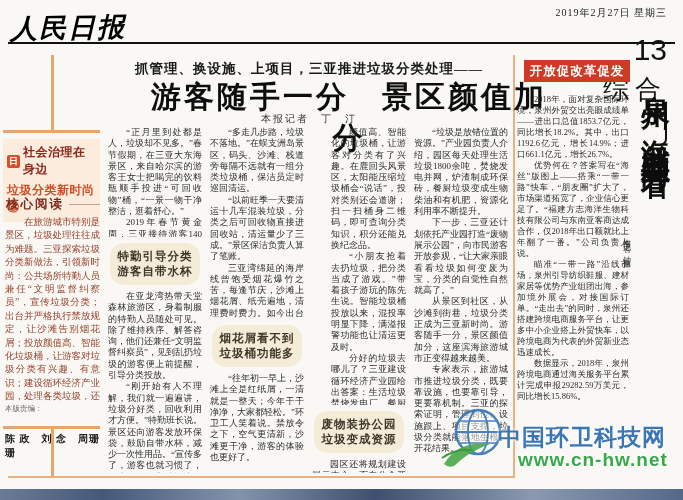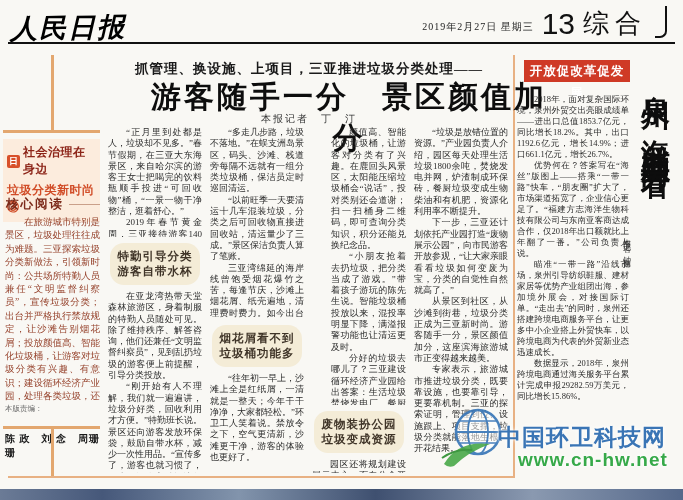--- a/index.html
+++ b/index.html
@@ -1,21 +1,21 @@
 <!DOCTYPE html>
 <html><head>
 <meta charset="utf-8">
 <style>
   html,body{margin:0;padding:0;}
   .page{position:relative;width:683px;height:500px;background:#f9f8f4;overflow:hidden;
         font-family:"Liberation Serif","DejaVu Serif",serif;color:#222;}
   
   .masthead{position:absolute;left:10px;top:10px;font-size:27px;font-weight:bold;
             font-style:italic;transform:rotate(-1deg);letter-spacing:2px;color:#000;}
-  .hdr-right{position:absolute;right:16px;top:6px;display:flex;align-items:flex-end;gap:8px;}
+  .hdr-right{position:absolute;right:16px;top:6px;display:flex;align-items:flex-end;gap:8px;flex-direction:column;}
   .hdr-date{font-size:10px;color:#222;margin-bottom:6px;letter-spacing:1px;}
   .hdr-pageno{font-size:30px;line-height:32px;color:#111;font-family:"Liberation Sans",sans-serif;}
   .hdr-section{font-size:26px;line-height:32px;font-weight:normal;letter-spacing:6px;color:#111;}
   .hdr-bracket{width:10px;height:30px;border-right:2px solid #111;border-bottom:2px solid #111;
                border-radius:0 0 7px 0;margin-bottom:2px;}
   .hdr-rule{position:absolute;left:8px;right:8px;top:42px;height:2px;background:#111;}
   
   .t-line{position:absolute;background:#e3a76f;}
   .series-box{position:absolute;left:3px;top:139px;width:97px;background:#fcecdd;padding:5px 3px 6px 4px;box-sizing:border-box;}
   .series-row{display:flex;align-items:center;gap:3px;}

